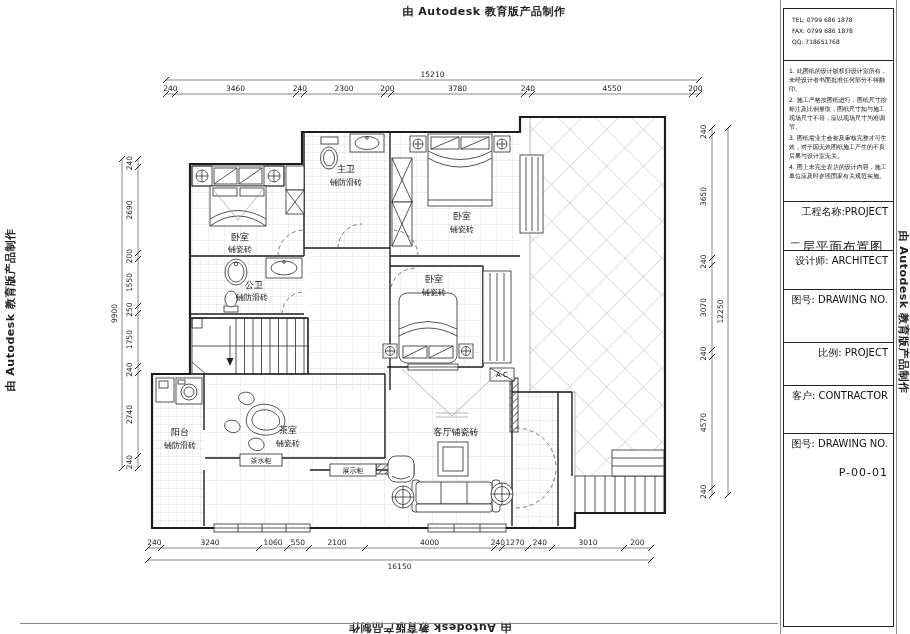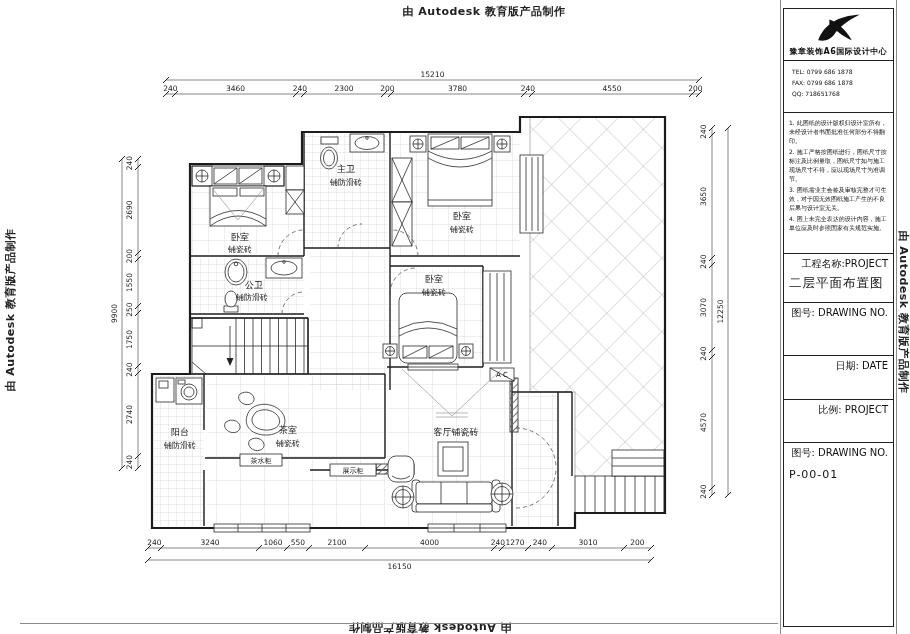--- a/index.html
+++ b/index.html
@@ -31,22 +31,22 @@
   
   .tb{position:absolute;left:783px;top:8px;width:111px;height:619px;border:1px solid #222;box-sizing:border-box;display:flex;flex-direction:column;background:#fff;}
   .tb-sec{border-bottom:1px solid #222;box-sizing:border-box;padding:3px 5px;overflow:hidden;}
   .tb-sec:last-child{border-bottom:none;}
   .tb-logo{display:flex;flex-direction:column;align-items:center;justify-content:center;padding:2px;}
   .tb-company{font-size:8px;font-weight:bold;letter-spacing:.5px;white-space:nowrap;margin-top:1px;}
   .tb-contact{font-size:6px;line-height:1.8;padding-top:6px;padding-left:8px;}
   .tb-notes{font-size:6px;line-height:1.5;color:#111;padding-top:5px;}
   .tb-notes div{margin-bottom:2px;}
   .tb-label{font-size:10px;white-space:nowrap;text-align:right;}
-  .tb-big{font-size:12.5px;letter-spacing:1px;margin-top:4px;white-space:nowrap;}
-  .tb-no{font-size:11px;text-align:left;margin-top:8px;letter-spacing:1px;}
+  .tb-big{font-size:12.5px;letter-spacing:1px;margin-top:20px;white-space:nowrap;}
+  .tb-no{font-size:11px;text-align:right;margin-top:15px;letter-spacing:1px;}
 </style>
 </head>
 <body>
 
 <div class="sheet">
 
   <div class="wm wm-top">由 Autodesk 教育版产品制作</div>
   <div class="wm wm-bottom">由 Autodesk 教育版产品制作</div>
   <div class="wm wm-left">由 Autodesk 教育版产品制作</div>
   <div class="wm wm-right">由 Autodesk 教育版产品制作</div>
@@ -350,49 +350,45 @@
         <text x="706" y="353.5" transform="rotate(-90 706 353.5)" class="dimtxt">240</text>
         <text x="706" y="422.5" transform="rotate(-90 706 422.5)" class="dimtxt">4570</text>
         <text x="706" y="491.5" transform="rotate(-90 706 491.5)" class="dimtxt">240</text>
         <path d="M728,128 V495" class="dim"></path>
         <path d="M725,131 L731,125 M725,498 L731,492" class="tick"></path>
         <text x="723" y="311.5" transform="rotate(-90 723 311.5)" class="dimtxt">12250</text>
       </g>
   </svg>
 
   <div class="tb">
-    <div class="tb-sec tb-logo" style="height:52px">
-      <svg width="58" height="32" viewBox="0 0 64 40">
-        <path d="M6,34 C14,14 30,4 58,2 C42,10 32,18 26,27 C22,33 14,36 6,34 Z" fill="#111"></path>
-        <path d="M20,8 C30,12 40,20 48,34 C38,30 28,22 20,14 Z" fill="#111"></path>
-      </svg>
-      <div class="tb-company">豫章装饰A6国际设计中心</div>
-    </div>
     <div class="tb-sec tb-contact" style="height:52px">
       <div>TEL: 0799 686 1878</div>
       <div>FAX: 0799 686 1878</div>
       <div>QQ:  718651768</div>
     </div>
     <div class="tb-sec tb-notes" style="height:141px">
       <div>1. 此图纸的设计版权归设计室所有，未经设计者书面批准任何部分不得翻印。</div>
       <div>2. 施工严格按图纸进行，图纸尺寸按标注及比例量取，图纸尺寸如与施工现场尺寸不符，应以现场尺寸为准调节。</div>
       <div>3. 图纸需业主会签及审核完整才可生效，对于因无效图纸施工产生的不良后果与设计室无关。</div>
       <div>4. 图上未完全表达的设计内容，施工单位应及时参照国家有关规范实施。</div>
     </div>
     <div class="tb-sec" style="height:49px">
       <div class="tb-label">工程名称:PROJECT</div>
       <div class="tb-big">二层平面布置图</div>
     </div>
+    <div class="tb-sec" style="height:39px">
+      <div class="tb-label">设计师: ARCHITECT</div>
+    </div>
     <div class="tb-sec" style="height:53px">
       <div class="tb-label">图号: DRAWING NO.</div>
     </div>
-    <div class="tb-sec" style="height:44px">
-      <div class="tb-label">日期: DATE</div>
-    </div>
     <div class="tb-sec" style="height:43px">
       <div class="tb-label">比例: PROJECT</div>
+    </div>
+    <div class="tb-sec" style="height:48px">
+      <div class="tb-label">客户: CONTRACTOR</div>
     </div>
     <div class="tb-sec" style="height:47px">
       <div class="tb-label">图号: DRAWING NO.</div>
       <div class="tb-no">P-00-01</div>
     </div>
   </div>
 </div>
 
 </body></html>

